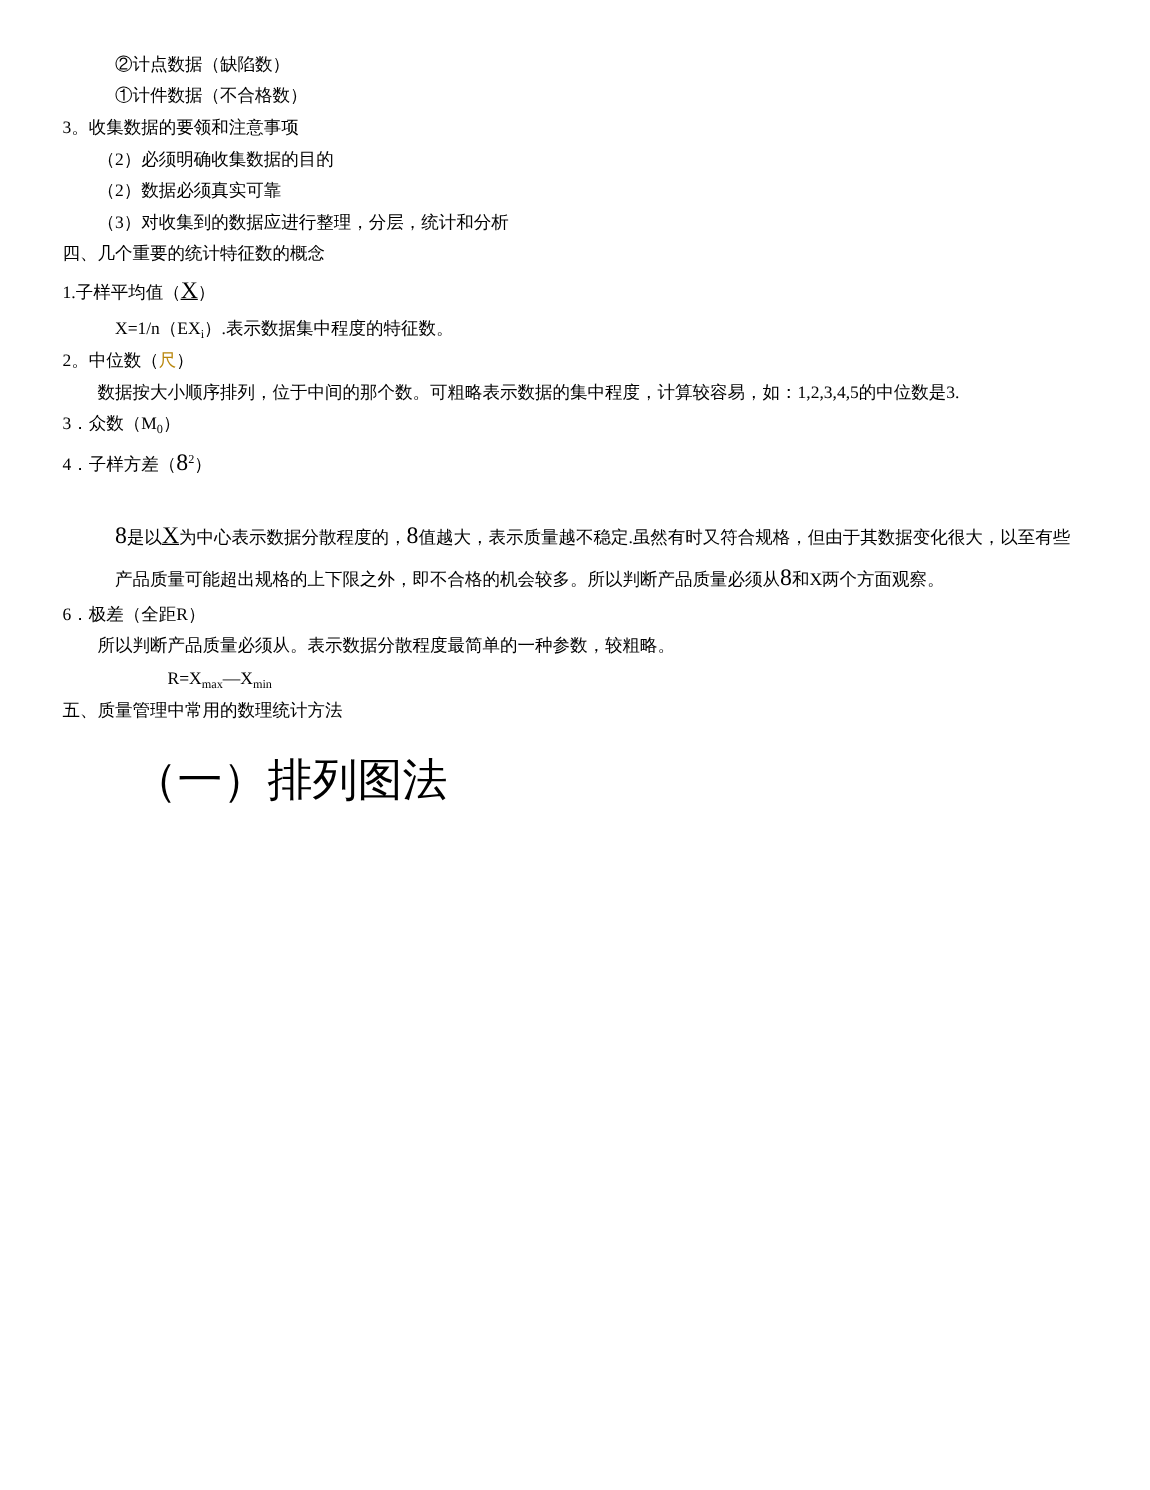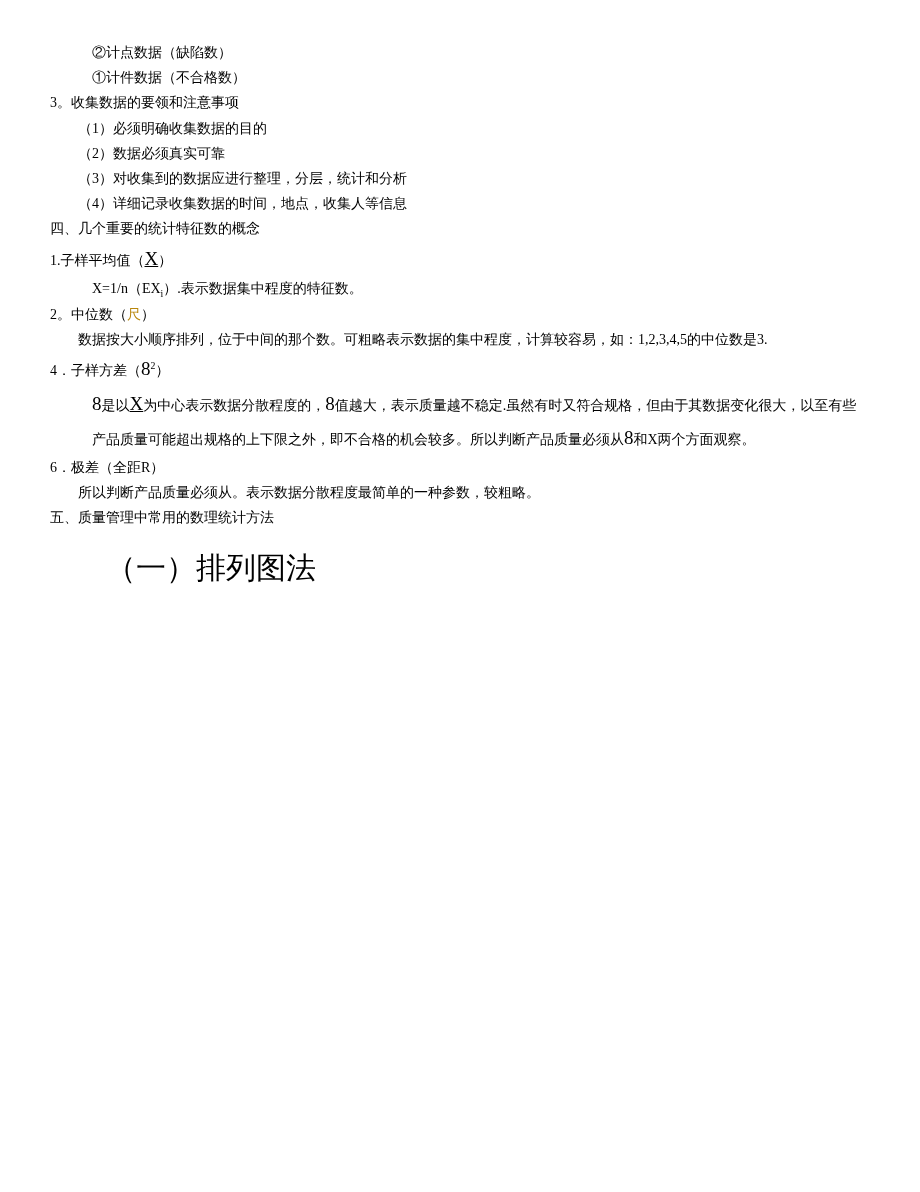--- a/index.html
+++ b/index.html
@@ -17,65 +17,70 @@
     .indent-4 { padding-left: 84px; }
     .underline { text-decoration: underline; }
     .highlight { color: #b8860b; }
     .big-text {
       font-size: 19px;
       font-family: "SimSun", serif;
     }
     .sup { vertical-align: super; font-size: 0.7em; }
     .sub { vertical-align: sub; font-size: 0.7em; }
     .heading-large {
-      font-size: 30px;
+      font-size: 36px;
       font-family: "SimSun", serif;
       padding-left: 56px;
       margin-top: 10px;
     }
     .line { display: block; }
   </style>
 </head>
 <body>
 
 <div>
   <span class="line indent-2">②计点数据（缺陷数）</span>
   <span class="line indent-2">①计件数据（不合格数）</span>
   <span class="line">3。收集数据的要领和注意事项</span>
-  <span class="line indent-1">（1）必须明确收集数据的目的</span>
+  <span class="line indent-1">（2）必须明确收集数据的目的</span>
   <span class="line indent-1">（2）数据必须真实可靠</span>
   <span class="line indent-1">（3）对收集到的数据应进行整理，分层，统计和分析</span>
-  <span class="line indent-1">（4）详细记录收集数据的时间，地点，收集人等信息</span>
   <span class="line">四、几个重要的统计特征数的概念</span>
 
   <span class="line">
     <span>1.子样平均值（</span><span class="big-text underline">X</span><span>）</span>
   </span>
 
   <span class="line indent-2">
     <span>X=1/n（EX</span><span class="sub">i</span><span>）.表示数据集中程度的特征数。</span>
   </span>
 
   <span class="line">
     <span>2。中位数（</span><span class="highlight">尺</span><span>）</span>
   </span>
 
   <span class="line indent-1">数据按大小顺序排列，位于中间的那个数。可粗略表示数据的集中程度，计算较容易，如：1,2,3,4,5的中位数是3.</span>
 
+  <span class="line">
+    <span>3．众数（M</span><span class="sub">0</span><span>）</span>
+  </span>
 
 
   <span class="line">
     <span>4．子样方差（</span><span class="big-text">8</span><span class="sup">2</span><span>）</span>
   </span>
 
 
-  <div class="line indent-2" style="text-indent:0;">
+  <div class="line indent-2" style="text-indent:0;margin-top:24px;">
     <span class="big-text">8</span><span>是以</span><span class="big-text underline">X</span><span>为中心表示数据分散程度的，</span><span class="big-text">8</span><span>值越大，表示质量越不稳定.虽然有时又符合规格，但由于其数据变化很大，以至有些产品质量可能超出规格的上下限之外，即不合格的机会较多。所以判断产品质量必须从</span><span class="big-text">8</span><span>和X两个方面观察。</span>
   </div>
 
   <span class="line">6．极差（全距R）</span>
   <span class="line indent-1">所以判断产品质量必须从。表示数据分散程度最简单的一种参数，较粗略。</span>
 
+  <span class="line indent-4">
+    <span>R=X</span><span class="sub">max</span><span>—X</span><span class="sub">min</span>
+  </span>
 
   <span class="line">五、质量管理中常用的数理统计方法</span>
 
   <div class="heading-large">（一）排列图法</div>
 </div>
 
 </body></html>

